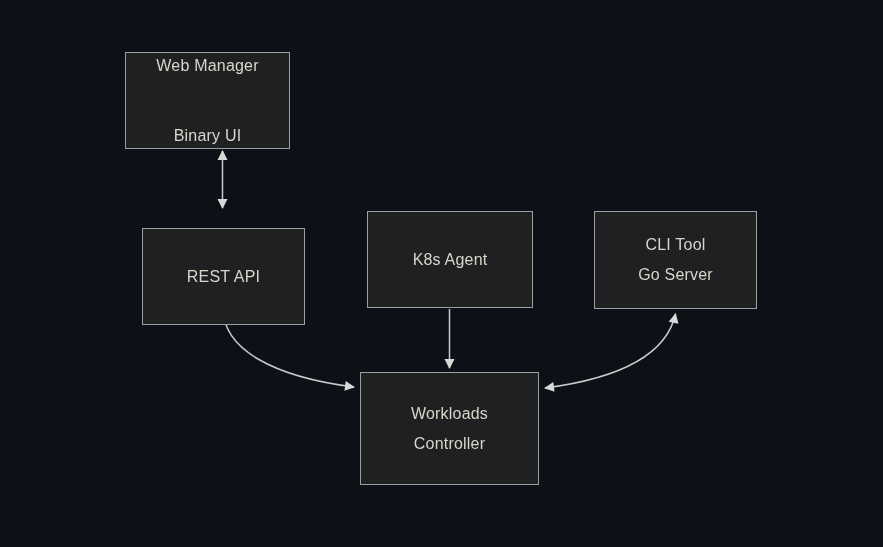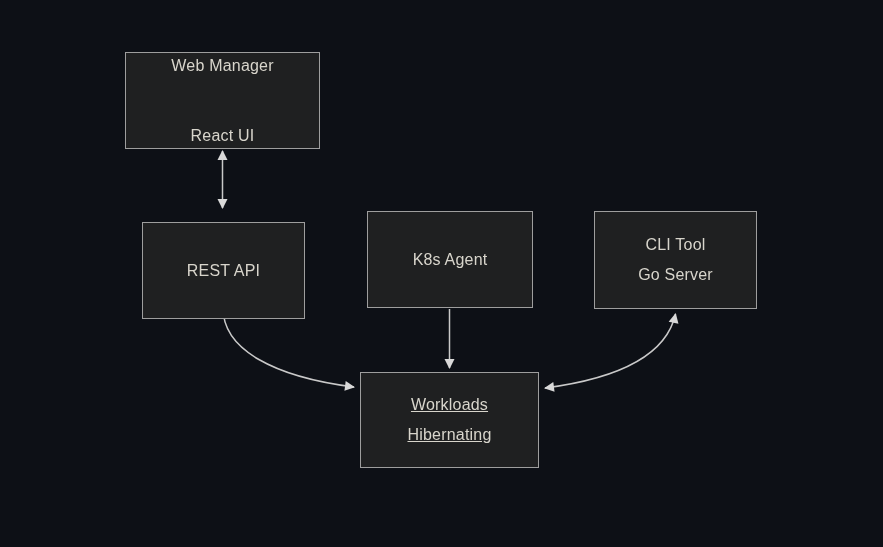--- a/index.html
+++ b/index.html
@@ -30,25 +30,25 @@
     color: #d8d5cc;
     display: flex;
     flex-direction: column;
     align-items: center;
     justify-content: center;
     text-align: center;
     font-size: 16px;
     line-height: 30px;
     letter-spacing: 0.2px;
   }
-  .node-web       { left: 125px; top: 52px;  width: 195px; height: 97px; gap: 40px; }
-  .node-rest      { left: 142px; top: 222px; width: 163px; height: 97px; }
+  .node-web       { left: 125px; top: 52px;  width: 165px; height: 97px; gap: 40px; }
+  .node-rest      { left: 142px; top: 228px; width: 163px; height: 97px; }
   .node-k8s       { left: 367px; top: 211px; width: 166px; height: 97px; text-align: center; }
   .node-cli       { left: 594px; top: 211px; width: 163px; height: 98px; }
-  .node-workloads { left: 360px; top: 372px; width: 179px; height: 96px; text-decoration: underline; }
+  .node-workloads { left: 360px; top: 372px; width: 179px; height: 113px; }
 </style>
 </head>
 <body>
 
 <div class="canvas">
 
   <svg class="edges" viewBox="0 0 883 547" xmlns="http://www.w3.org/2000/svg">
     <defs>
       <marker id="arrow" viewBox="0 0 12 12" refX="10" refY="6" markerWidth="12" markerHeight="12" markerUnits="userSpaceOnUse" orient="auto-start-reverse">
         <path d="M1,1 L11,6 L1,11 Z" fill="#d9d9d9"></path>
@@ -59,34 +59,34 @@
 
     <path d="M 223 308 C 223 350, 275 377, 354 387" fill="none" stroke="#c9c9c9" stroke-width="1.5" marker-end="url(#arrow)"></path>
 
     <path d="M 449.5 309 L 449.5 368" fill="none" stroke="#c9c9c9" stroke-width="1.5" marker-end="url(#arrow)"></path>
 
     <path d="M 545 388 C 614 379, 666 357, 675.5 314" fill="none" stroke="#c9c9c9" stroke-width="1.5" marker-start="url(#arrow)" marker-end="url(#arrow)"></path>
   </svg>
 
   <div class="node node-web">
     <span>Web Manager</span>
-    <span>React UI</span>
+    <span>Binary UI</span>
   </div>
 
   <div class="node node-rest">
     <span>REST API</span>
   </div>
 
   <div class="node node-k8s">
     <span>K8s Agent</span>
   </div>
 
   <div class="node node-cli">
     <span>CLI Tool</span>
     <span>Go Server</span>
   </div>
 
   <div class="node node-workloads">
     <span>Workloads</span>
-    <span>Hibernating</span>
+    <span>Controller</span>
   </div>
 
 </div>
 
 </body></html>

